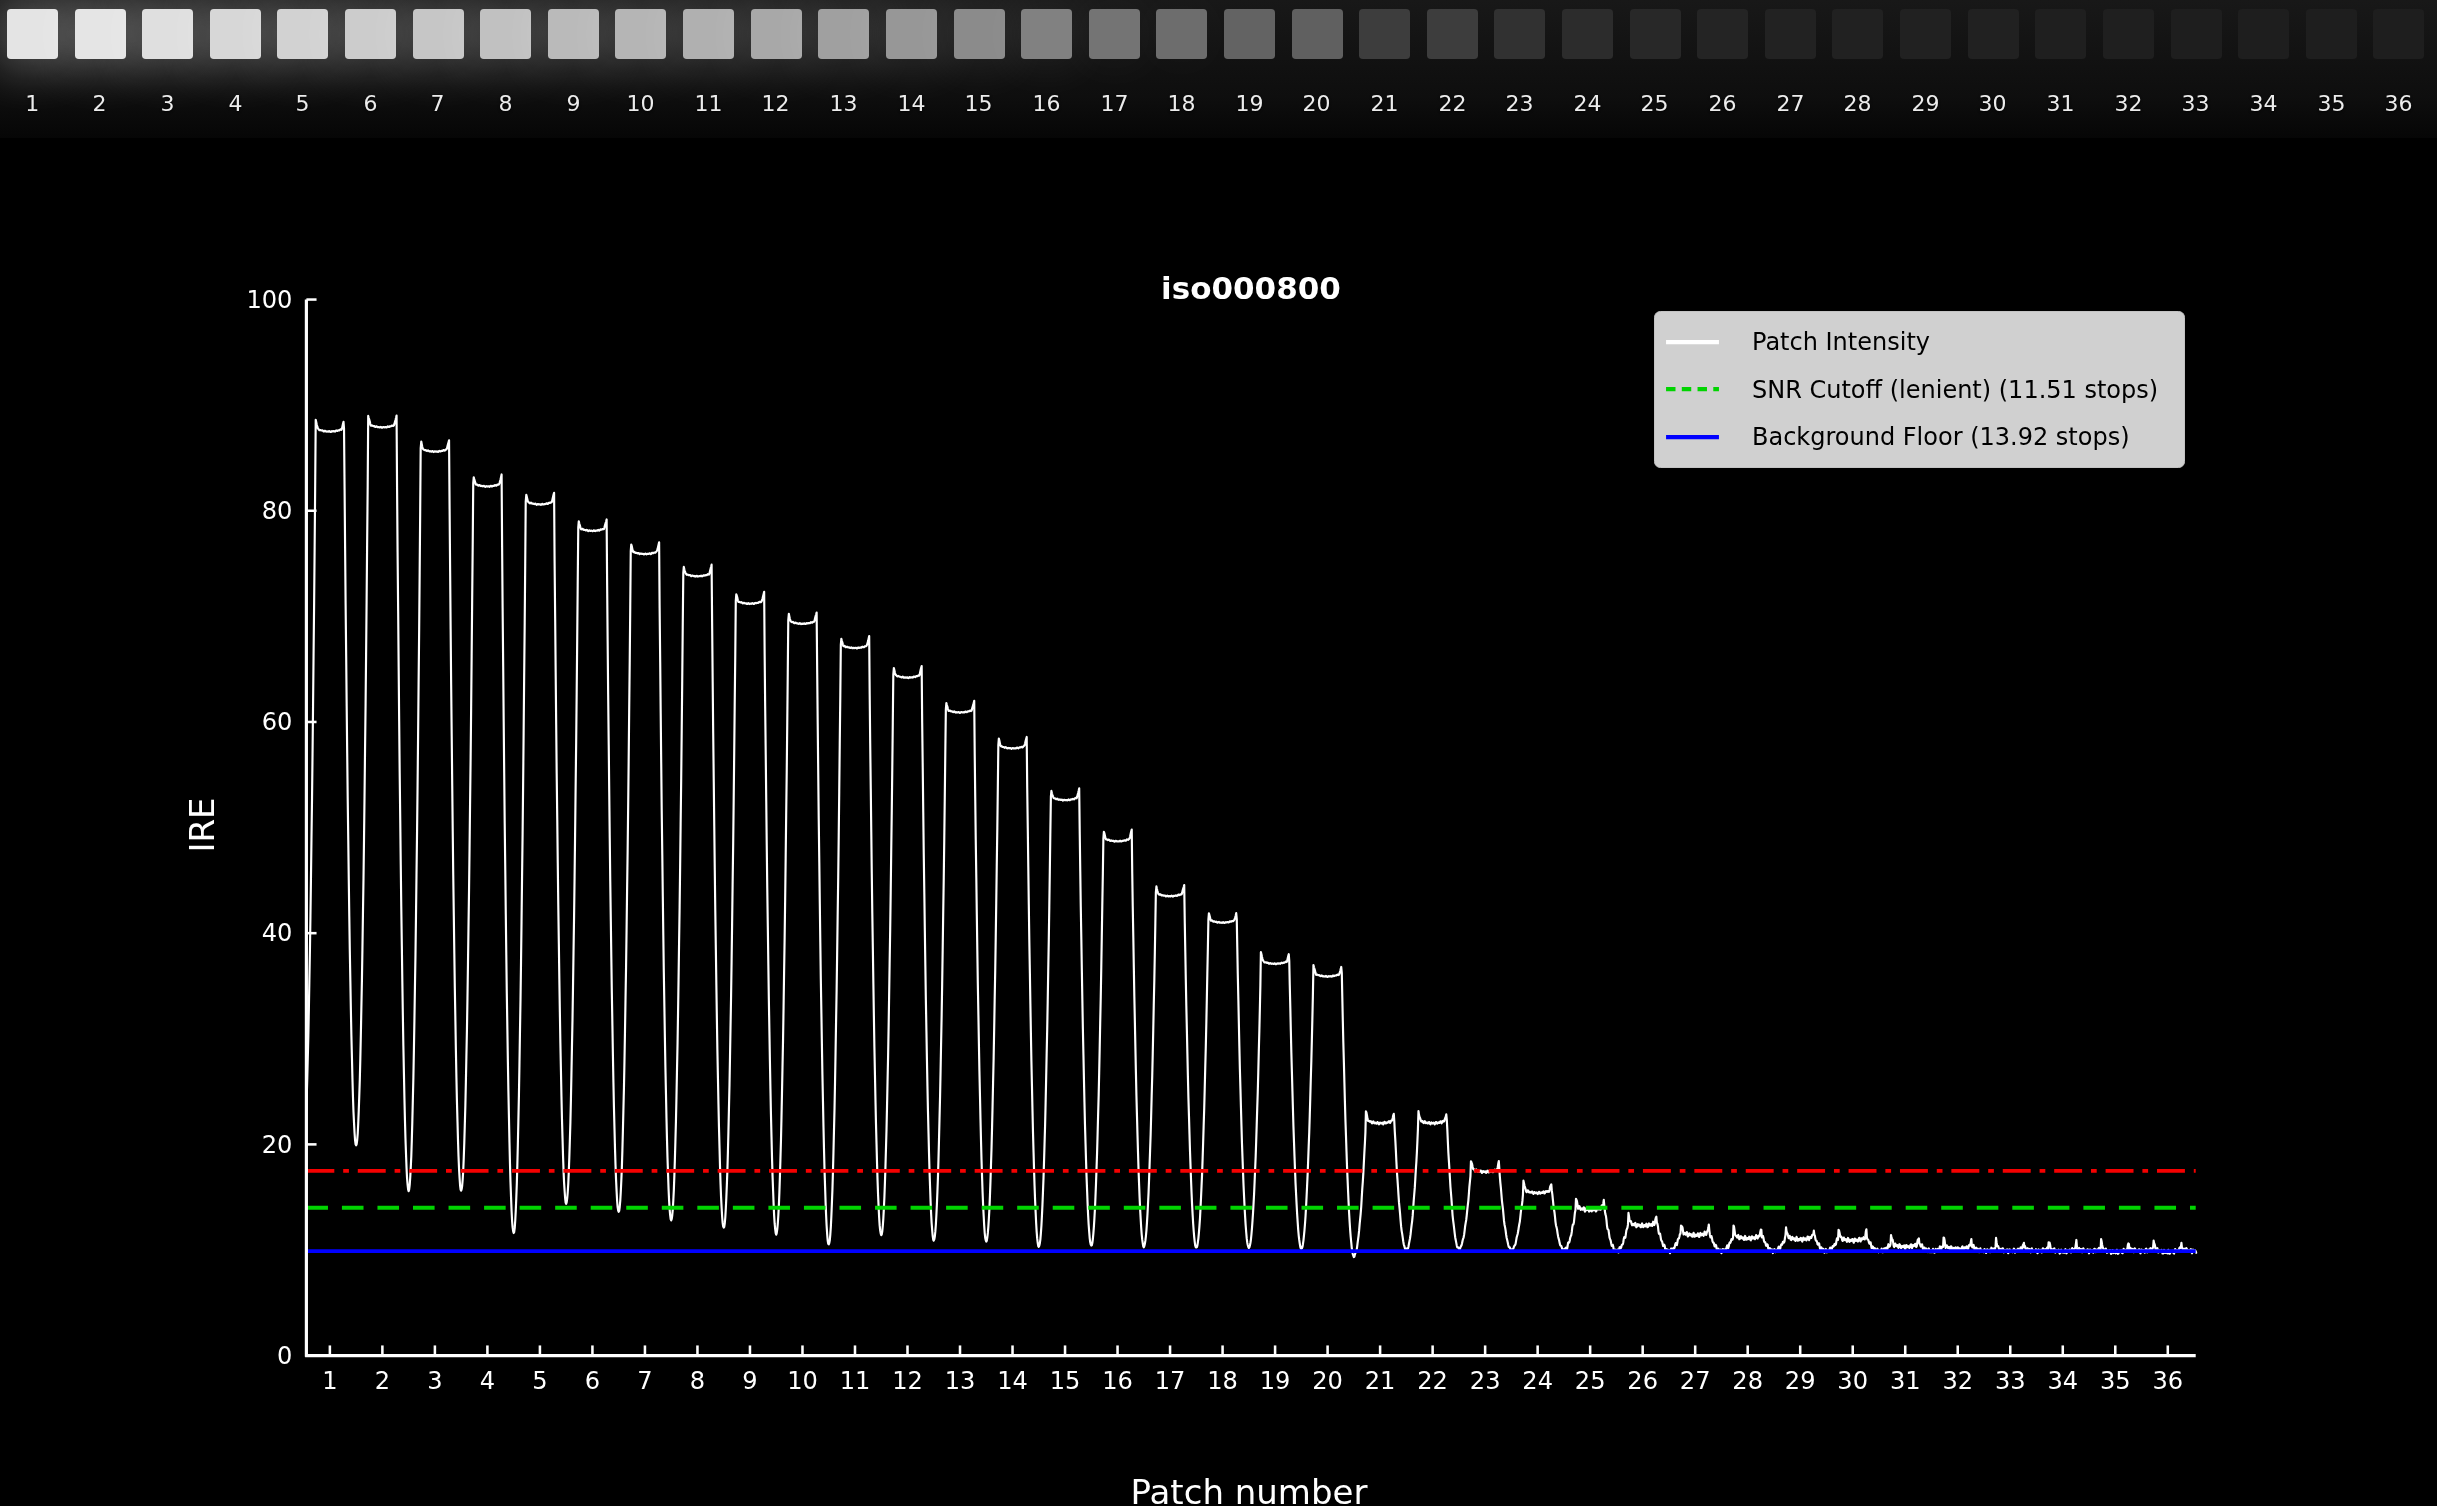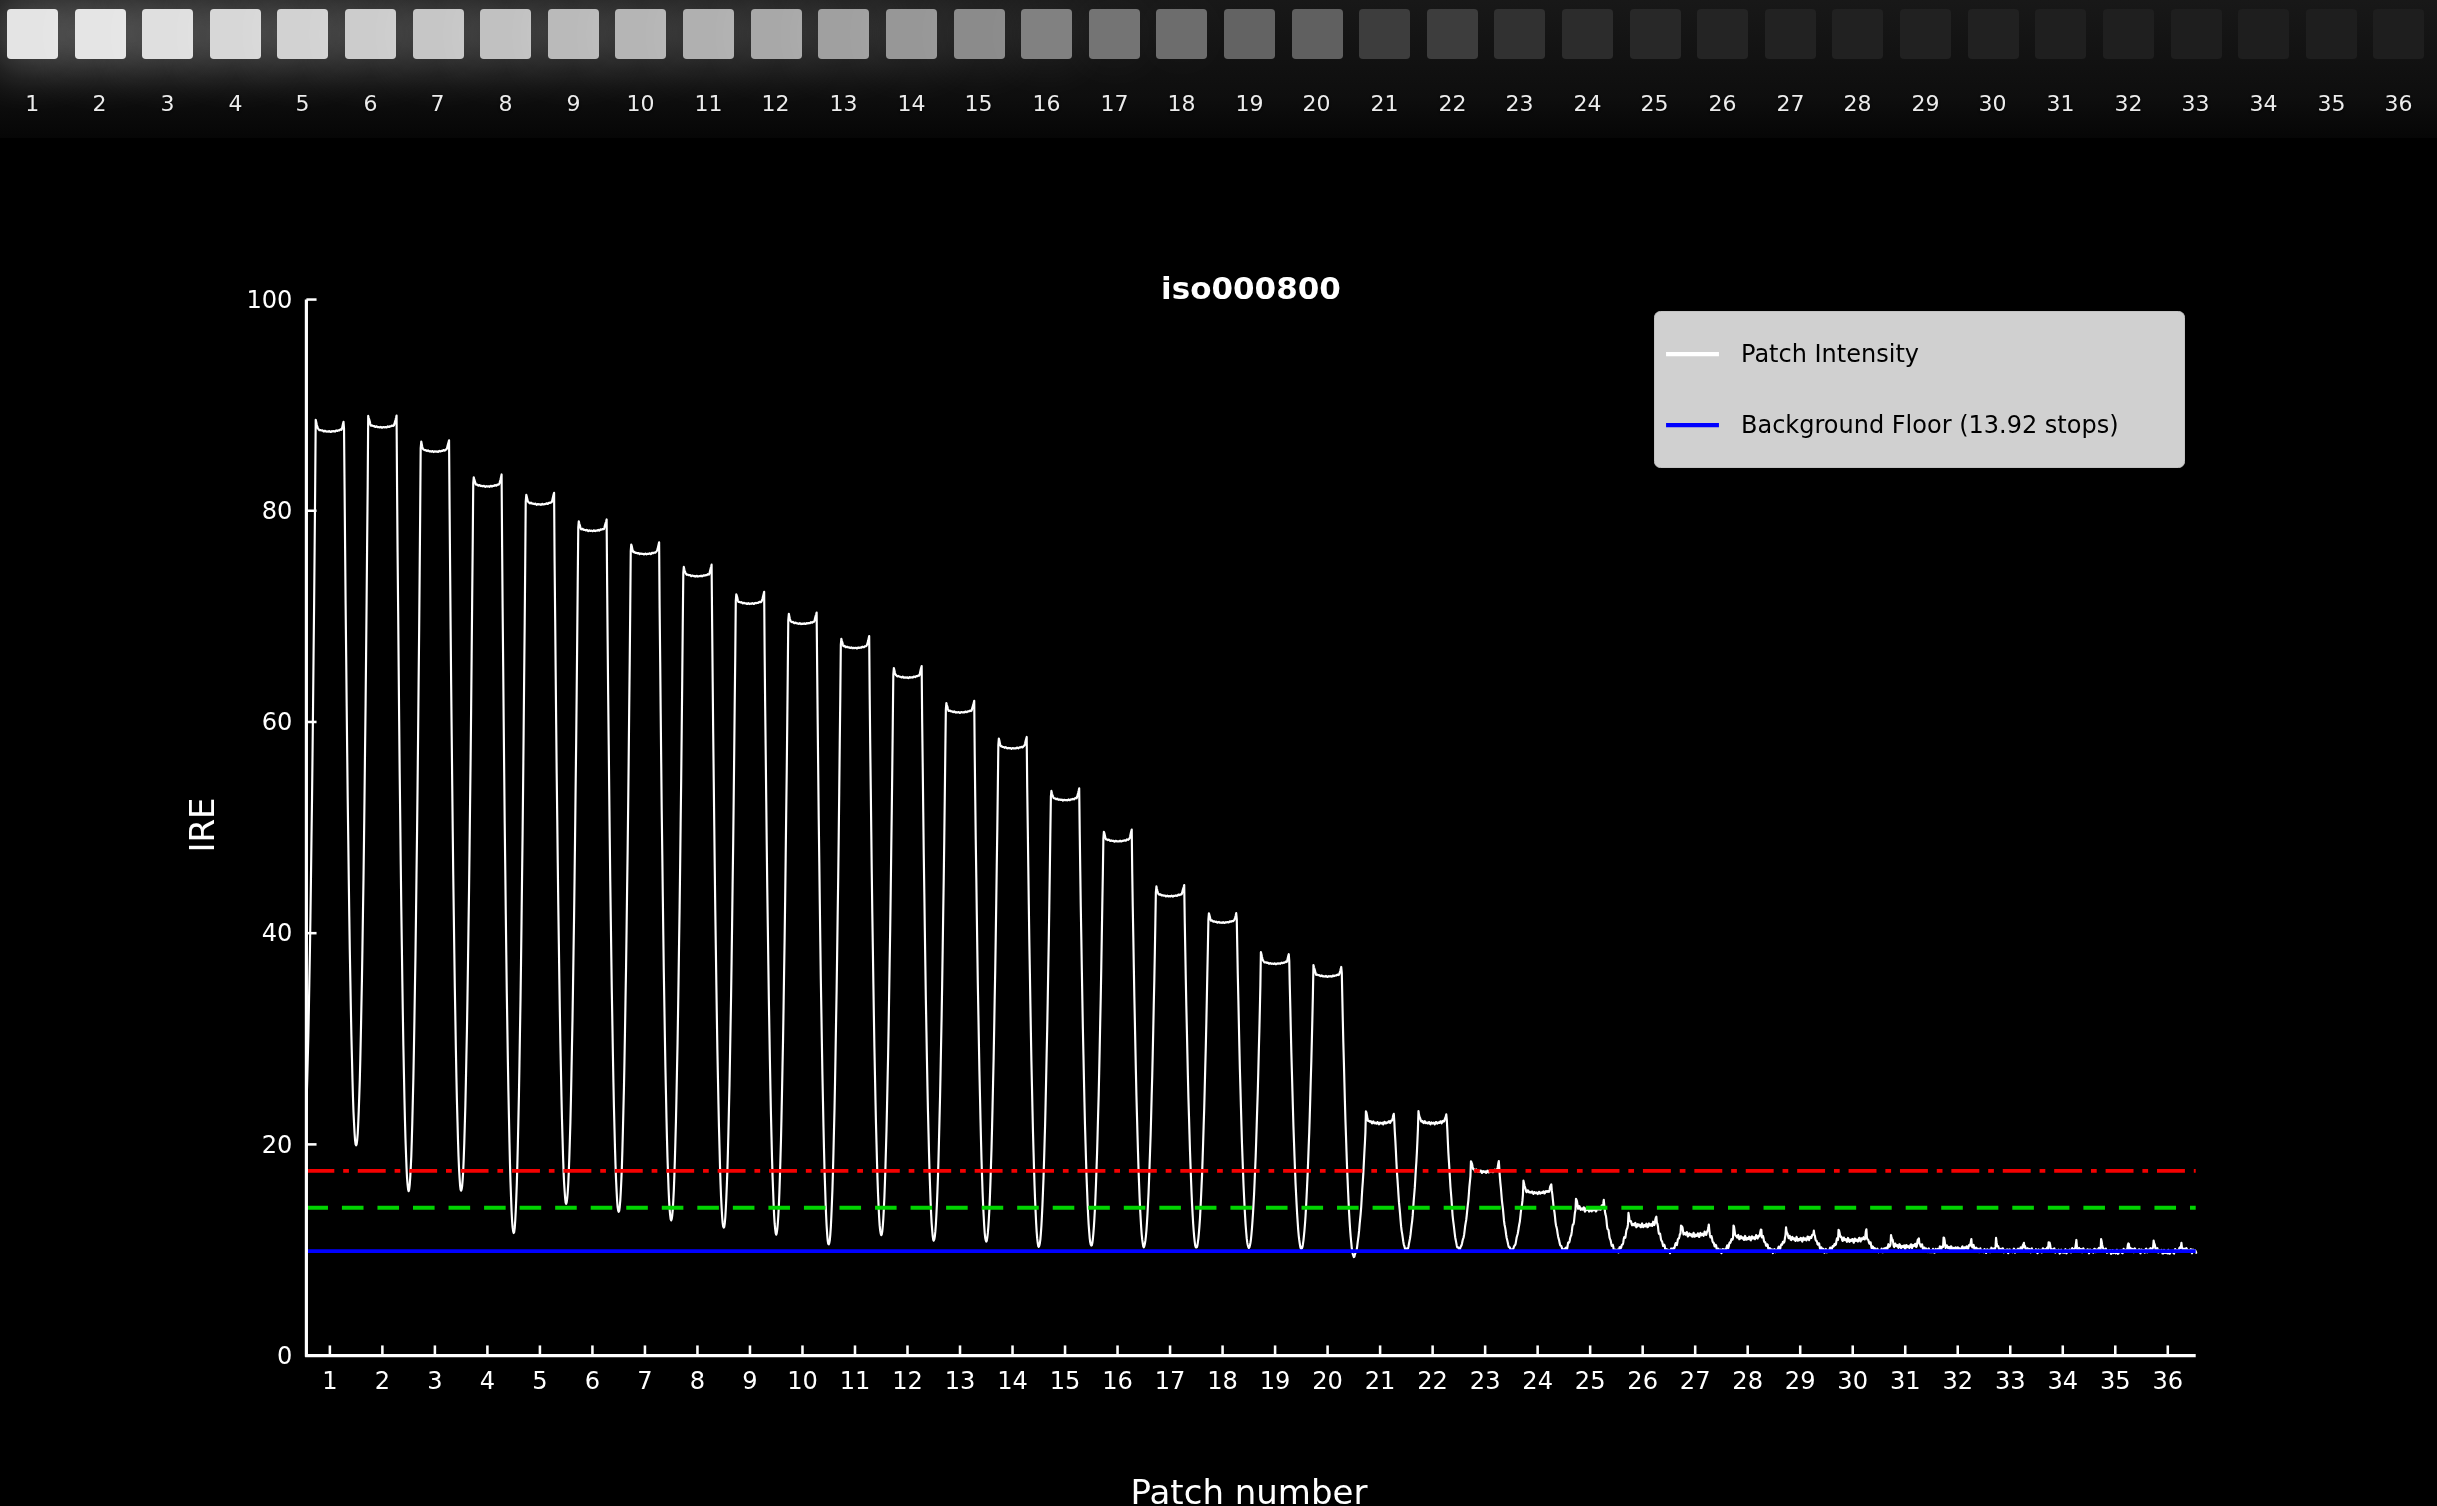--- a/index.html
+++ b/index.html
@@ -20,21 +20,21 @@
          color:#fff;font-size:34px;white-space:nowrap;}
   #y-label{position:absolute;left:202px;top:825px;transform:translate(-50%,-50%) rotate(-90deg);
          color:#fff;font-size:34px;white-space:nowrap;}
   
   #legend{position:absolute;left:1654px;top:311px;width:531px;height:157px;
          background:#d0d0d0;border:1.3px solid #c3c3c3;border-radius:6.3px;
          box-sizing:border-box;display:flex;flex-direction:column;justify-content:space-around;
          padding:6.3px 11.4px;}
   .legend-item{display:flex;align-items:center;gap:21.6px;height:34px;}
   .legend-item svg{flex:0 0 auto;}
-  .legend-label{color:#000;font-size:24px;white-space:nowrap;}
+  .legend-label{color:#000;font-size:24px;white-space:nowrap;margin-left:11px;}
 </style>
 </head>
 <body>
 
 <div id="app">
   <div id="strip">
       <div class="patch" style="left: 7px; background: rgb(228, 228, 228); box-shadow: rgba(255, 255, 255, 0.25) 0px 0px 44px 11.4px;"></div>
       <div class="patch-label" style="left: -1.3px;">1</div>
       <div class="patch" style="left: 75px; background: rgb(229, 229, 229); box-shadow: rgba(255, 255, 255, 0.255) 0px 0px 44px 11.4px;"></div>
       <div class="patch-label" style="left: 66px;">2</div>
@@ -206,20 +206,26 @@
     <div id="y-label">IRE</div>
     <div id="legend">
         <div class="legend-item">
           <svg width="53" height="6.3" viewBox="0 0 84 10">
             <line x1="0" x2="84" y1="5" y2="5" stroke="#ffffff" stroke-width="7"></line>
           </svg>
           <span class="legend-label">Patch Intensity</span>
         </div>
         <div class="legend-item">
           <svg width="53" height="6.3" viewBox="0 0 84 10">
+            <line x1="0" x2="84" y1="5" y2="5" stroke="#00d400" stroke-width="7" stroke-dasharray="15 10"></line>
+          </svg>
+          <span class="legend-label">SNR Cutoff (lenient) (11.51 stops)</span>
+        </div>
+        <div class="legend-item">
+          <svg width="53" height="6.3" viewBox="0 0 84 10">
             <line x1="0" x2="84" y1="5" y2="5" stroke="#0000ff" stroke-width="7"></line>
           </svg>
           <span class="legend-label">Background Floor (13.92 stops)</span>
         </div>
       </div>
   </div>
 </div>
 
 
 </body></html>

